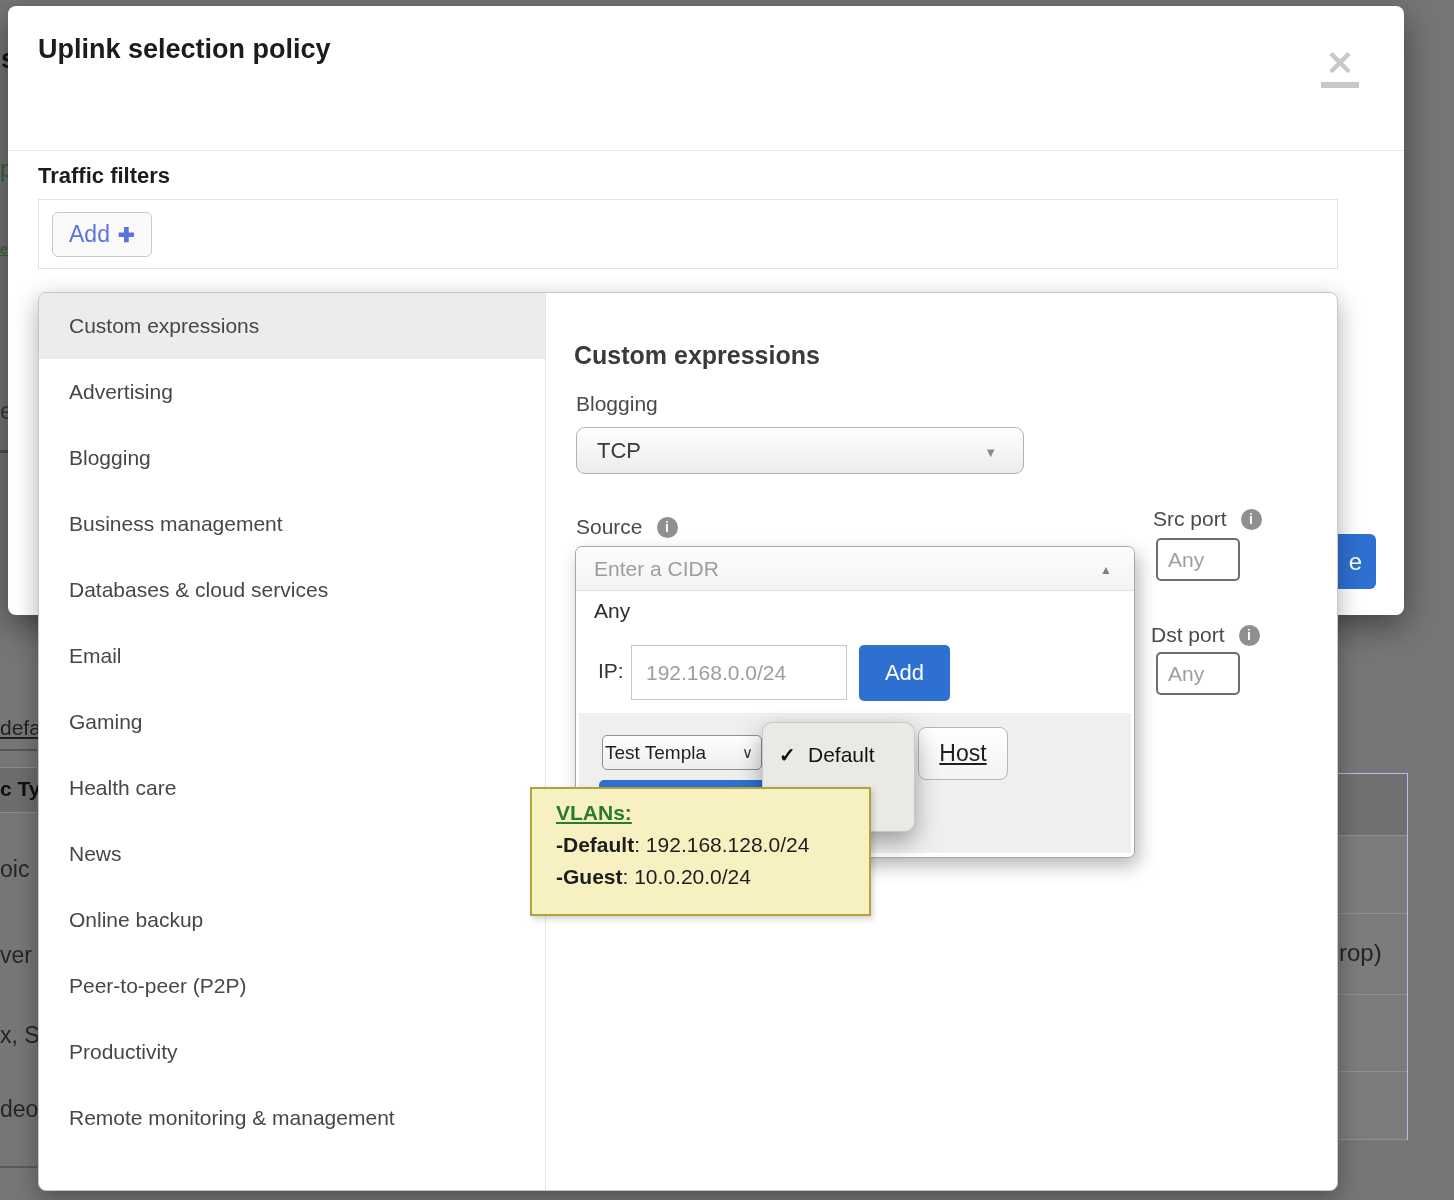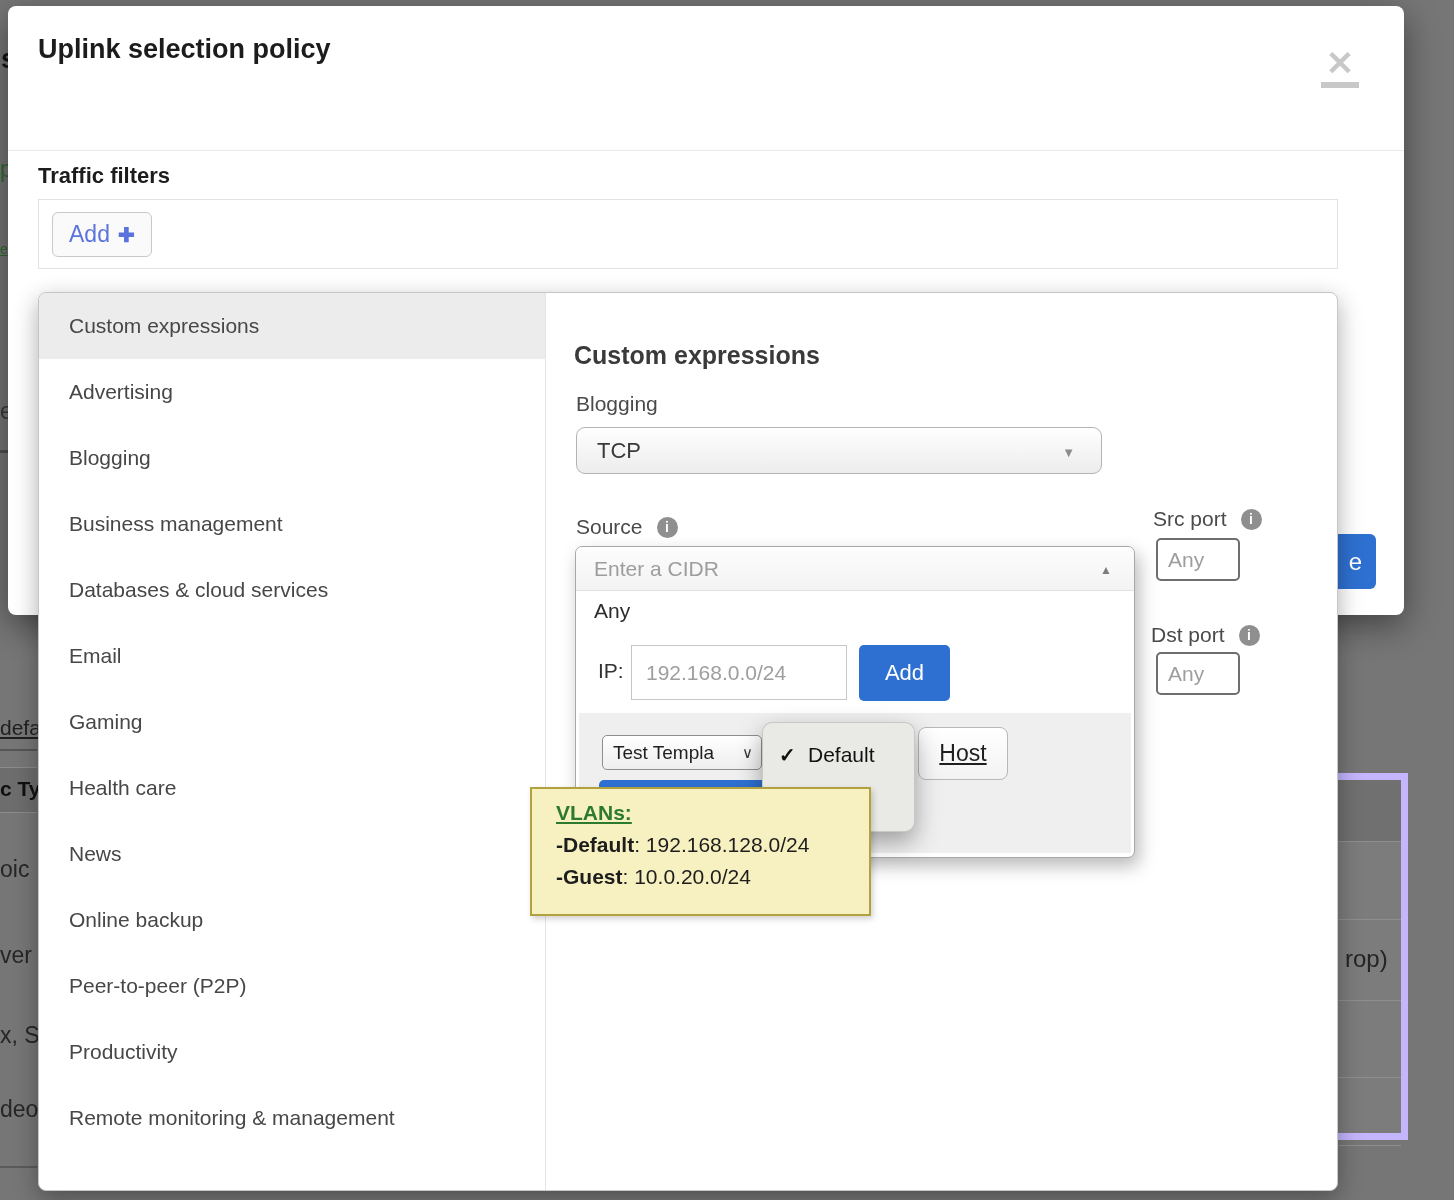--- a/index.html
+++ b/index.html
@@ -23,21 +23,21 @@
   .bg-colhead { position:absolute; left:0; top:767px; width:37px; height:46px; background:#6d6d6d;
     border-top:1px solid #8b8b8b; border-bottom:1px solid #8b8b8b; z-index:1; }
   .bg-colhead span { position:absolute; left:0; top:9px; font-size:21px; font-weight:bold; color:#101010; white-space:nowrap; }
   .frag-oic  { left:0; top:856px; font-size:23px; }
   .frag-ver  { left:0; top:942px; font-size:23px; }
   .frag-xs   { left:0; top:1022px; font-size:23px; }
   .frag-deo  { left:0; top:1096px; font-size:23px; }
   .frag-line3 { left:0; top:1166px; width:37px; height:2px; background:#5a5a5a; }
 
   .bg-table { position:absolute; left:1296px; top:773px; width:112px; height:367px;
-    background:#7c7c7c; border:7px solid #c4b5fd; z-index:1; }
+    background:#7c7c7c; border:1px solid #c4b5fd; z-index:1; }
   .bg-table .thead { position:absolute; left:0; top:0; width:100%; height:62px; background:#707070; border-bottom:1px solid #8f8f8f; }
   .bg-table .rline { position:absolute; left:0; width:100%; height:1px; background:#8f8f8f; }
   .bg-table .rowtext { position:absolute; left:42px; top:165px; font-size:24px; color:#242424; white-space:nowrap; }
 
   
   .modal { position:absolute; left:8px; top:6px; width:1396px; height:609px; background:#fff;
     border-radius:8px; box-shadow:0 10px 34px rgba(0,0,0,.45); z-index:10; }
   .modal-title { position:absolute; left:30px; top:28px; font-size:27px; font-weight:bold; color:#1c1c1c; }
   .close-btn { position:absolute; right:44px; top:42px; width:40px; text-align:center; cursor:pointer; }
   .close-x { display:block; font-size:34px; font-weight:bold; color:#c8c8c8; line-height:30px; }
@@ -54,21 +54,21 @@
 
   
   .panel { position:absolute; left:38px; top:292px; width:1300px; height:899px; background:#fff;
     border:1px solid #c6c6c6; border-radius:8px; overflow:hidden; box-shadow:0 8px 24px rgba(0,0,0,.32); z-index:20; }
   .cat-col { position:absolute; left:0; top:0; bottom:0; width:507px; border-right:1px solid #e4e4e4; }
   .cat-item { height:66px; display:flex; align-items:center; padding-left:30px; font-size:21px; color:#474747; cursor:pointer; }
   .cat-item.selected { background:#ececec; }
 
   .detail-heading { position:absolute; left:535px; top:48px; font-size:25px; font-weight:bold; color:#3a3a3a; }
   .proto-label { position:absolute; left:537px; top:99px; font-size:21px; color:#4a4a4a; }
-  .proto-select { position:absolute; left:537px; top:134px; width:526px; height:47px; border:1px solid #b3b3b3; border-radius:9px;
+  .proto-select { position:absolute; left:537px; top:134px; width:448px; height:47px; border:1px solid #b3b3b3; border-radius:9px;
     background:linear-gradient(#ffffff,#ececec); display:flex; align-items:center; padding-left:20px; font-size:22px; color:#3a3a3a; cursor:pointer; }
   .proto-caret { position:absolute; right:26px; top:17px; font-size:13px; color:#8d8d8d; }
   .field-label { position:absolute; font-size:21px; color:#4a4a4a; display:flex; align-items:center; gap:14px; }
   .src-label { left:537px; top:222px; }
   .srcport-label { left:1114px; top:214px; }
   .dstport-label { left:1112px; top:330px;align-items:center; }
   .info-icon { display:inline-flex; width:21px; height:21px; border-radius:50%; background:#8f8f8f; color:#fff;
     font-size:14px; font-weight:bold; align-items:center; justify-content:center; }
   .port-input { position:absolute; width:84px; height:43px; border:2px solid #6e6e6e; border-radius:5px; padding-left:10px;
     font-size:21px; font-family:"Liberation Sans",sans-serif; color:#333; background:#fff; }
@@ -85,21 +85,21 @@
   .src-dd-caret { position:absolute; right:22px; top:16px; font-size:12px; color:#7d7d7d; }
   .opt-any { position:absolute; left:18px; top:52px; font-size:21px; color:#2c2c2c; cursor:pointer; }
   .ip-label { position:absolute; left:22px; top:112px; font-size:21px; color:#333; }
   .ip-input { position:absolute; left:55px; top:98px; width:216px; height:55px; border:1px solid #c6c6c6; padding-left:14px;
     font-size:21px; font-family:"Liberation Sans",sans-serif; color:#333; }
   .ip-input::placeholder { color:#9e9e9e; opacity:1; }
   .ip-add-btn { position:absolute; left:283px; top:98px; width:91px; height:56px; background:#2e70d1; border:none; border-radius:5px;
     color:#fff; font-size:22px; cursor:pointer; }
   .dd-footer { position:absolute; left:3px; top:166px; width:552px; height:140px; background:#efefef; }
   .tpl-select { position:absolute; left:23px; top:22px; width:160px; height:35px; border:1px solid #8f8f8f; border-radius:5px;
-    background:linear-gradient(#ffffff,#eeeeee); display:flex; align-items:center; padding-left:10px; cursor:pointer; }
+    background:linear-gradient(#ffffff,#eeeeee); display:flex; align-items:center; padding-left:2px; cursor:pointer; }
   .tpl-select .txt { font-size:19px; color:#1f1f1f; white-space:nowrap; overflow:hidden; width:120px; }
   .tpl-select .car { position:absolute; right:8px; top:8px; font-size:15px; color:#333; }
   .vlan-btn { position:absolute; left:20px; top:67px; width:234px; height:42px; background:#2e70d1; border-radius:5px; }
   .host-btn { position:absolute; left:339px; top:14px; width:90px; height:53px; background:linear-gradient(#ffffff,#f3f3f3);
     border:1px solid #b8b8b8; border-radius:8px; font-size:23px; color:#1f1f1f; display:flex; align-items:center; justify-content:center; cursor:pointer;text-decoration:underline; }
 
   
   .ctx-menu { position:absolute; left:762px; top:722px; width:153px; height:110px; background:#e9e9e6;
     border:1px solid rgba(0,0,0,.14); border-radius:10px; box-shadow:0 10px 24px rgba(0,0,0,.35); z-index:40; }
   .ctx-item { position:absolute; left:0; width:100%; height:40px; display:flex; align-items:center; font-size:21px; color:#111; cursor:pointer; }

